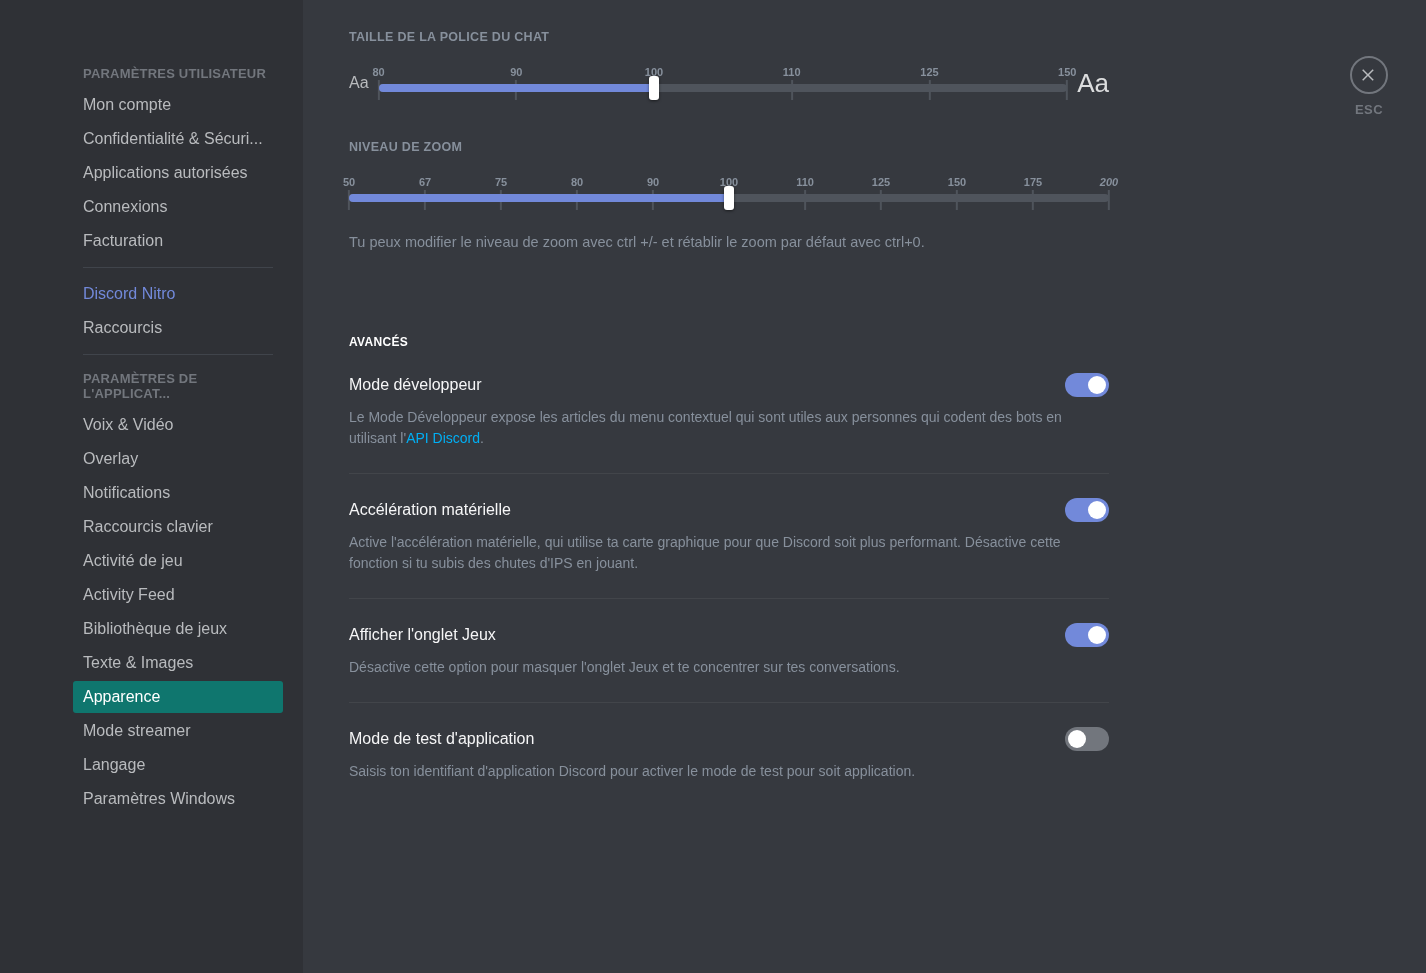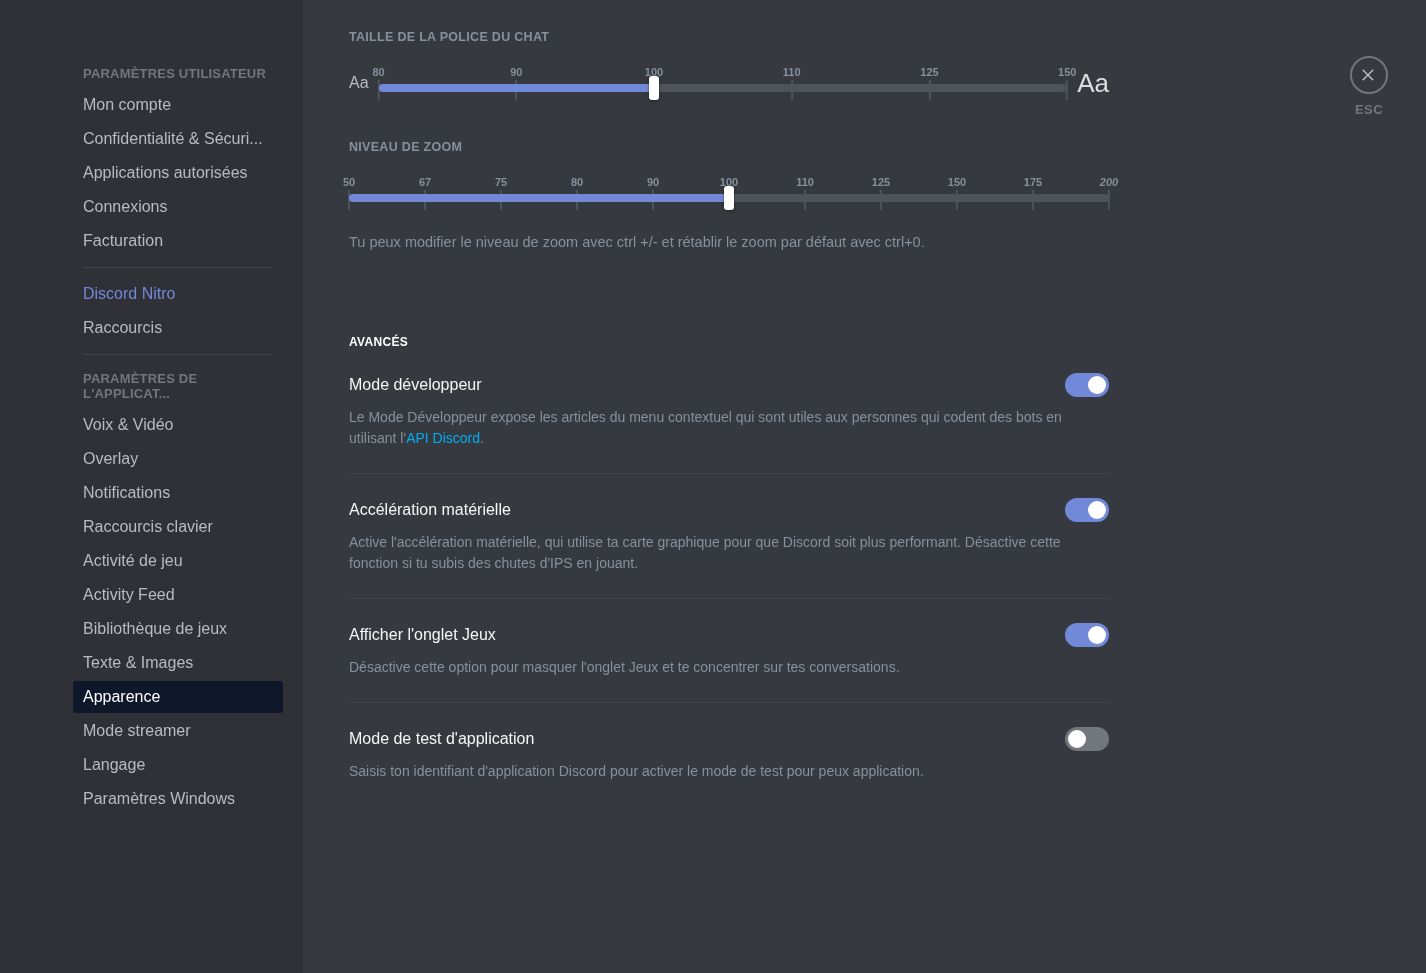--- a/index.html
+++ b/index.html
@@ -32,21 +32,21 @@
     font-size: 16px;
     color: #b9bbbe;
     padding: 7px 10px;
     margin: 2px 0;
     border-radius: 3px;
     cursor: pointer;
     white-space: nowrap;
     overflow: hidden;
     text-overflow: ellipsis;
   }
-  .sidebar-item.active { background: #0f172a; color: #fff; }
+  .sidebar-item.active { background: #0f766e; color: #fff; }
   .sidebar-item.nitro { color: #7289da; }
   .sidebar-sep {
     height: 1px;
     background: #40444b;
     margin: 10px 10px;
   }
   .main {
     flex: 1;
     background: #36393f;
     padding: 30px 40px 40px 46px;
@@ -319,18 +319,18 @@
           </div>
           <div class="setting-desc">Désactive cette option pour masquer l'onglet Jeux et te concentrer sur tes conversations.</div>
         </div>
         <div class="setting">
           <div class="setting-head">
             <div class="setting-title">Mode de test d'application</div>
             <div class="toggle off">
               <div class="toggle-knob"></div>
             </div>
           </div>
-          <div class="setting-desc">Saisis ton identifiant d'application Discord pour activer le mode de test pour peux application.</div>
+          <div class="setting-desc">Saisis ton identifiant d'application Discord pour activer le mode de test pour soit application.</div>
         </div>
       </div>
 
   </div>
 </div>
 
 </body></html>

